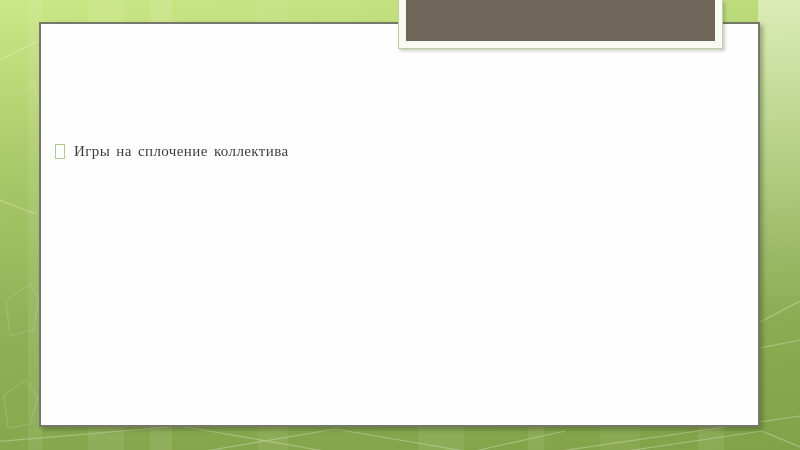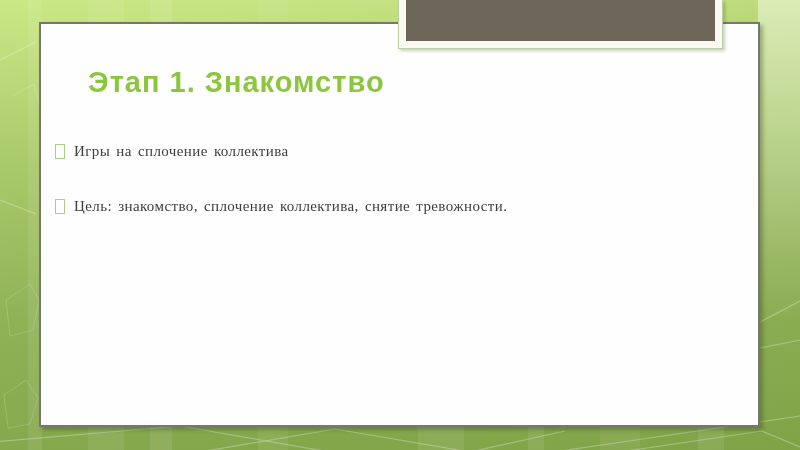--- a/index.html
+++ b/index.html
@@ -88,30 +88,25 @@
       <path d="M0,200 L36,214"></path>
     </g>
     <g stroke="#ffffff" stroke-width="1" fill="none" opacity="0.16">
       <path d="M6,300 L30,284 L39,300 L33,330 L10,336 Z"></path>
       <path d="M4,395 L26,380 L38,398 L30,424 L8,428 Z"></path>
       <path d="M12,96 L34,84 L39,104"></path>
     </g>
   </svg>
 
   <div class="panel">
-    <h1 class="title">Этап 1. Знакомство</h1>
 
     <ul class="bullets">
       <li class="bullet">
         <span class="marker"></span>
         <span class="bullet-text">Игры на сплочение коллектива</span>
-      </li>
-      <li class="bullet">
-        <span class="marker"></span>
-        <span class="bullet-text">Цель: знакомство, сплочение коллектива, снятие тревожности.</span>
       </li>
     </ul>
   </div>
 
   <div class="accent-frame">
     <div class="accent-box"></div>
   </div>
 
 </div>
 

